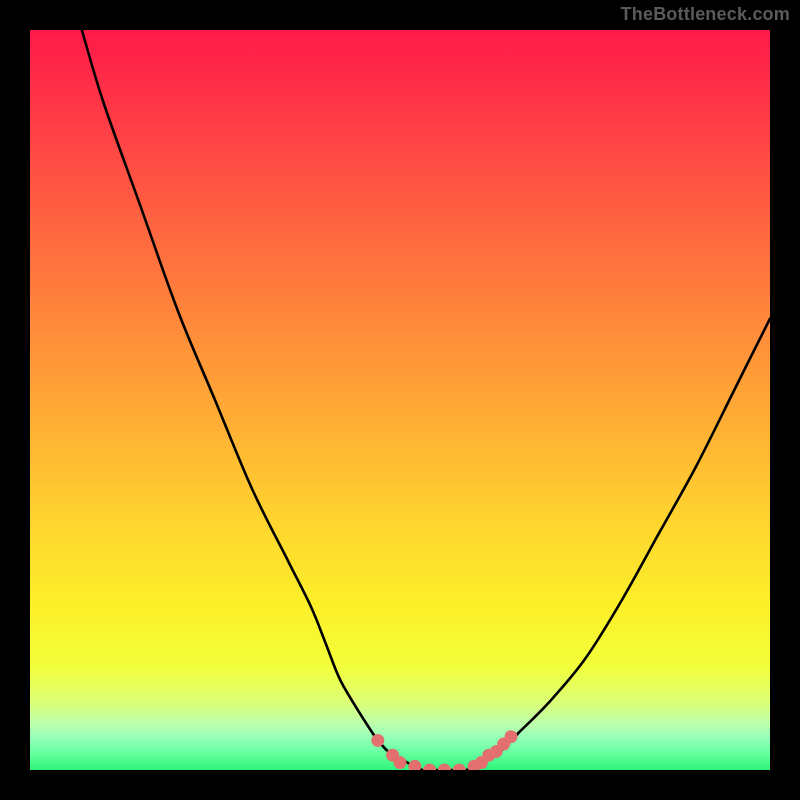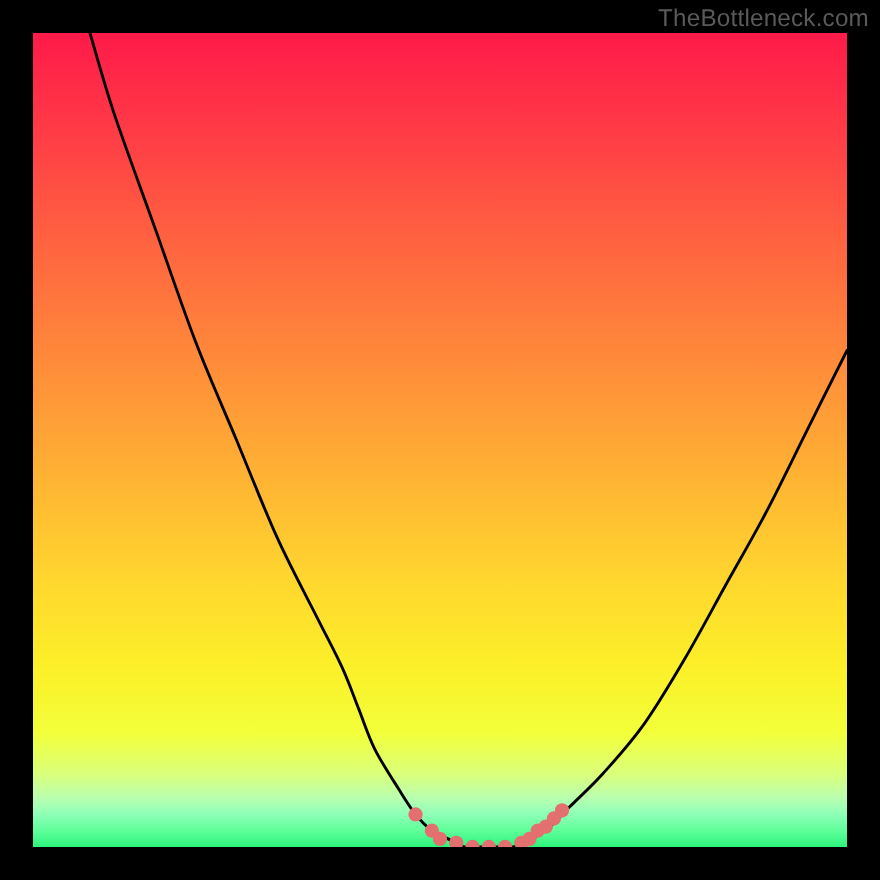--- a/index.html
+++ b/index.html
@@ -43,22 +43,22 @@
       #8dffb7 96%,
       #5fff9a 98%,
       #2cf47a 100%
     );
   }
   .watermark {
     position: absolute;
     top: 4px;
     right: 10px;
     color: #5a5a5a;
-    font-size: 22px;
-    font-weight: 400;
+    font-size: 18px;
+    font-weight: 700;
     letter-spacing: 0.2px;
     pointer-events: none;
     user-select: none;
   }
   svg.curve {
     position: absolute;
     left: 0; top: 0;
     width: 740px;
     height: 740px;
   }

